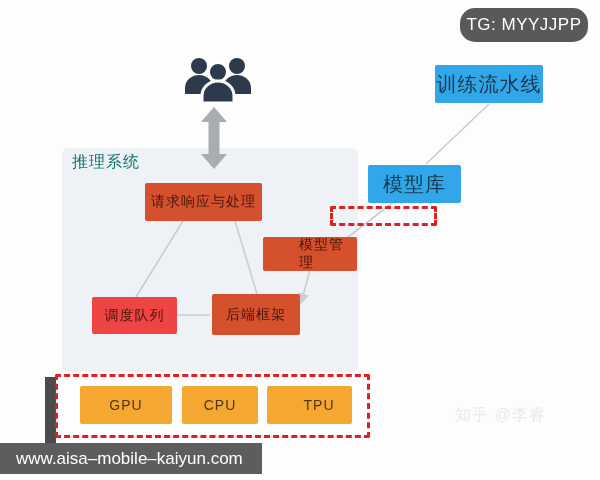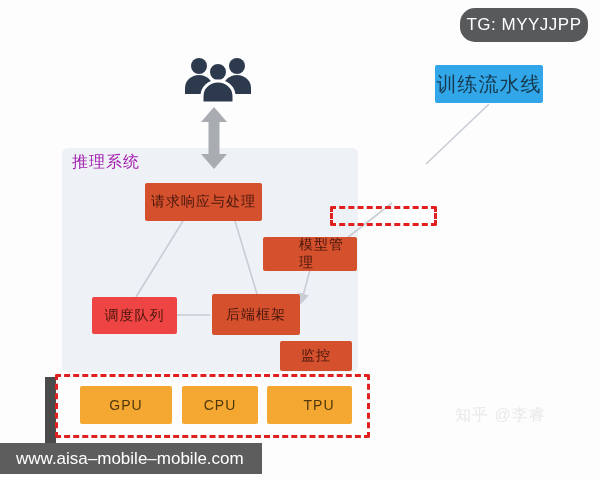--- a/index.html
+++ b/index.html
@@ -82,52 +82,52 @@
       <circle cx="40" cy="17" r="9.5"></circle>
       <path d="M24,48 v-7 a16,15 0 0 1 32,0 v7 z"></path>
     </g>
   </svg>
 
   <svg class="updown" viewBox="0 0 28 62">
     <polygon points="14,0 27,15 19.5,15 19.5,47 27,47 14,62 1,47 8.5,47 8.5,15 1,15" fill="#a9acb1"></polygon>
   </svg>
 
   <div class="container" style="background-color: rgb(238, 241, 246);"></div>
-  <div class="container-label" style="color: #a21caf;">推理系统</div>
+  <div class="container-label" style="color: #0f766e;">推理系统</div>
 
   <svg class="lines" width="600" height="480" viewBox="0 0 600 480">
     <defs>
       <marker id="arrow" markerWidth="9" markerHeight="9" refX="6" refY="3.5" orient="auto">
         <path d="M0,0 L7,3.5 L0,7 z" fill="#c9cdd3"></path>
       </marker>
     </defs>
     <g stroke="#c9cdd3" stroke-width="1.6" fill="none">
       <line x1="489" y1="104" x2="426" y2="164"></line>
       <line x1="392" y1="203" x2="347" y2="238"></line>
       <line x1="183" y1="221" x2="136" y2="297"></line>
       <line x1="235" y1="221" x2="257" y2="294"></line>
       <line x1="177" y1="315" x2="210" y2="315"></line>
       <line x1="310" y1="270" x2="301" y2="303" marker-end="url(#arrow)"></line>
     </g>
   </svg>
 
   <div class="node blue" style="left: 435px; top: 65px; width: 108px; height: 38px; background-color: rgb(49, 167, 233); color: rgb(22, 57, 79);">训练流水线</div>
+  <div class="node blue" style="left: 368px; top: 165px; width: 93px; height: 38px; background-color: rgb(49, 167, 233); color: rgb(22, 57, 79);">模型库</div>
 
   <div class="node" style="left: 145px; top: 183px; width: 117px; height: 38px; background-color: rgb(213, 81, 46); color: rgb(71, 22, 11);">请求响应与处理</div>
   <div class="node" style="left: 263px; top: 237px; width: 94px; height: 34px; background-color: rgb(213, 81, 46); color: rgb(71, 22, 11); padding-left: 36px;">模型管理</div>
   <div class="node" style="left: 92px; top: 297px; width: 85px; height: 37px; background-color: #ef4444; color: rgb(71, 22, 11);">调度队列</div>
   <div class="node" style="left: 212px; top: 294px; width: 88px; height: 41px; background-color: rgb(213, 81, 46); color: rgb(71, 22, 11);">后端框架</div>
-  <div class="node" style="left: 280px; top: 341px; width: 72px; height: 30px; background-color: rgb(213, 81, 46); color: rgb(71, 22, 11);">监控</div>
 
   <div class="dashed-rect dashed-small" style="border-color: rgb(224, 31, 31);"></div>
 
   <div class="dark-strip"></div>
 
   <div class="dashed-rect dashed-big" style="border-color: rgb(224, 31, 31);"></div>
   <div class="node hw" style="left: 80px; top: 386px; width: 92px; height: 38px; background-color: rgb(244, 168, 50); color: rgb(80, 55, 11);">GPU</div>
   <div class="node hw" style="left: 182px; top: 386px; width: 76px; height: 38px; background-color: rgb(244, 168, 50); color: rgb(80, 55, 11);">CPU</div>
   <div class="node hw" style="left: 267px; top: 386px; width: 85px; height: 38px; background-color: rgb(244, 168, 50); color: rgb(80, 55, 11); padding-left: 19px;">TPU</div>
 
   <div class="watermark" style="color: rgb(233, 233, 233);">知乎 @李睿</div>
 
-  <div class="urlbar" style="background-color: rgb(93, 93, 93);">www.aisa–mobile–mobile.com</div>
+  <div class="urlbar" style="background-color: rgb(93, 93, 93);">www.aisa–mobile–kaiyun.com</div>
 
 </div>
 
 </body></html>

